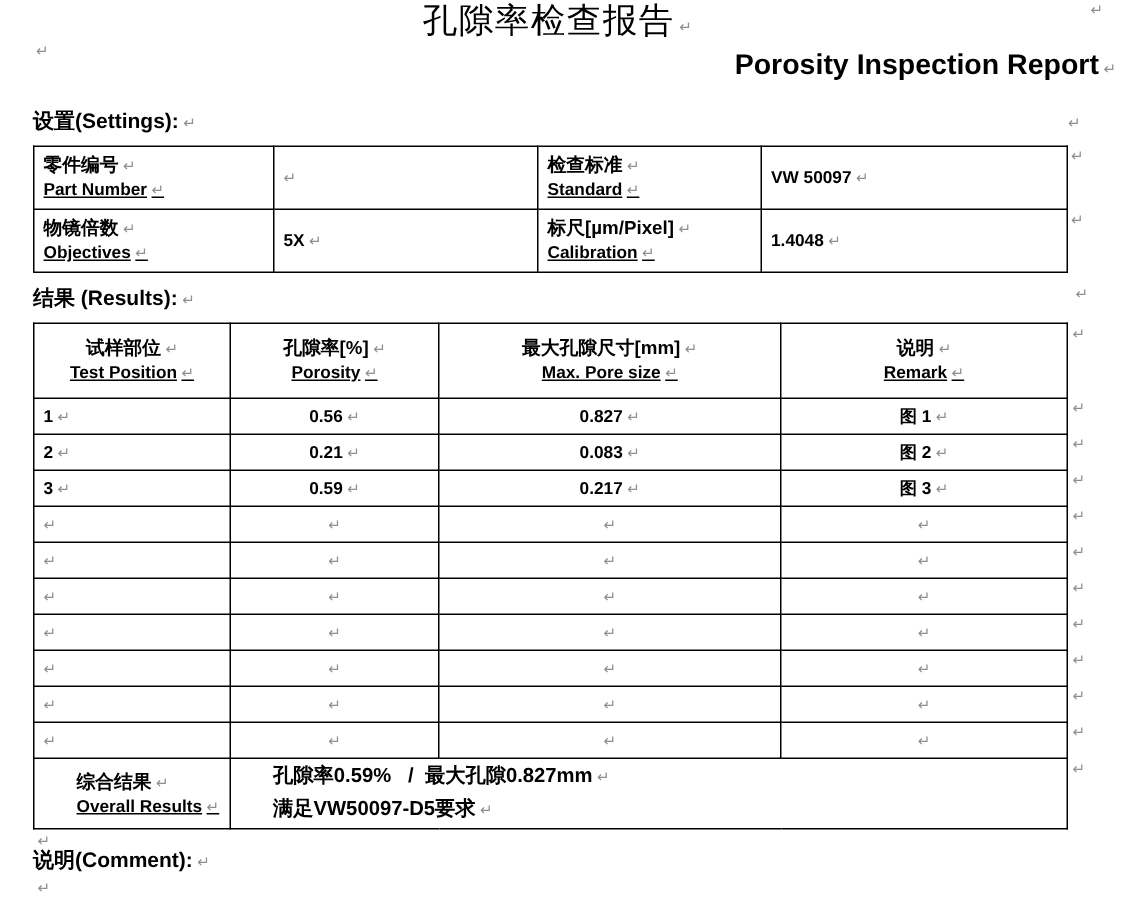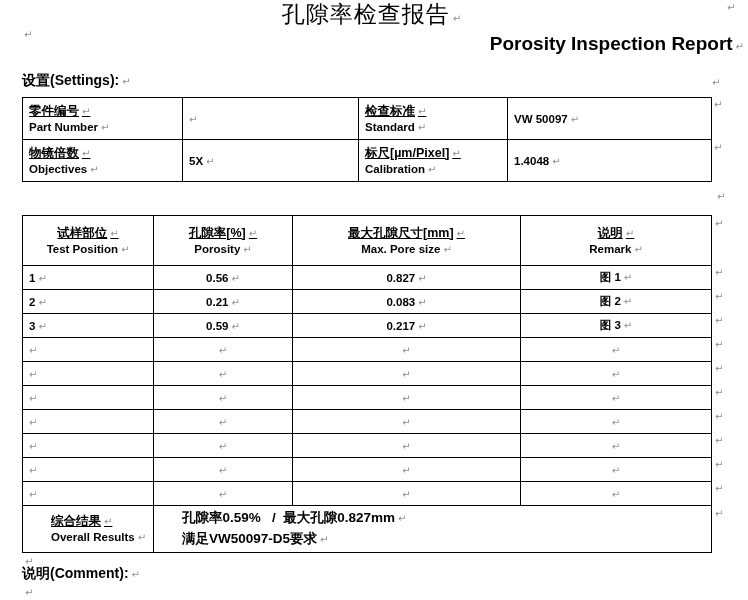--- a/index.html
+++ b/index.html
@@ -43,22 +43,22 @@
   .t-settings{top:97px;}
   .t-settings td{border:1.5px solid #000;vertical-align:middle;padding:2px 6px;}
   .t-settings tr{height:42px;}
 
   .t-results{top:215px;}
   .t-results th{height:49px;vertical-align:middle;text-align:center;font-weight:bold;padding:0 2px;}
   .t-results td{padding:0 6px;}
   .t-results tr.data-row td, .t-results tr.empty-row td{height:23px;}
   .t-results tr.overall-row td{height:46px;vertical-align:middle;padding-left:28px;}
 
-  .cell-zh{font-size:12.5px;font-weight:bold;line-height:17px;text-decoration:underline;}
-  .cell-en{font-size:11.5px;font-weight:bold;line-height:15px;}
+  .cell-zh{font-size:12.5px;font-weight:bold;line-height:17px;}
+  .cell-en{font-size:11.5px;font-weight:bold;line-height:15px;text-decoration:underline;}
   .cell-val{font-size:11.5px;font-weight:bold;}
 
   .c-left{text-align:left;font-size:11.5px;font-weight:bold;}
   .c-mid{text-align:center;font-size:11.5px;font-weight:bold;}
 
   .overall-cell{padding:1px 8px;vertical-align:middle;margin-left:42px;}
   .ov-line{font-size:13.5px;font-weight:bold;line-height:20px;white-space:pre-wrap;}
 </style>
 </head>
 <body>
@@ -106,20 +106,21 @@
         <div class="cell-zh"><span>标尺[µm/Pixel]</span><span class="pm">↵</span></div>
         <div class="cell-en"><span>Calibration</span><span class="pm">↵</span></div>
       </td>
       <td class="cell-val">
         <span>1.4048</span><span class="pm">↵</span>
       </td>
     </tr>
   </tbody>
     </table>
 
+  <div class="sec sec-results"><span>结果 (Results):</span><span class="pm">↵</span></div>
 
   <table class="t-results">
     <colgroup>
         <col style="width:131px">
         <col style="width:139px">
         <col style="width:228px">
         <col style="width:191px">
       </colgroup>
     <tbody>
         <tr>

